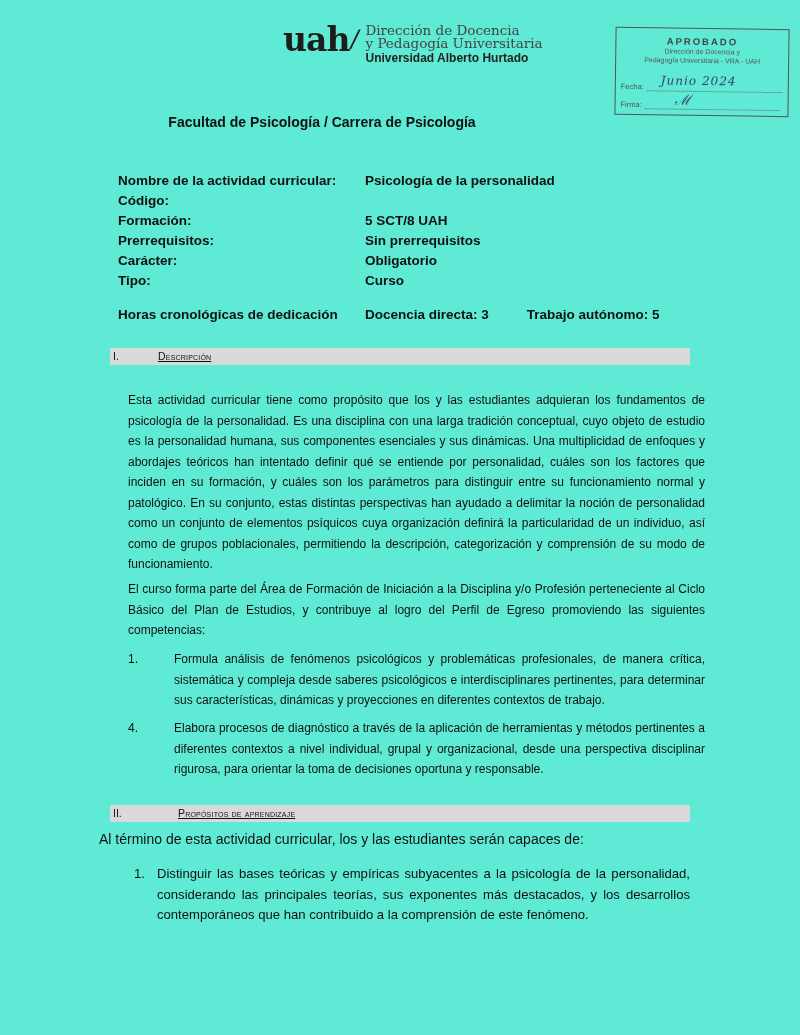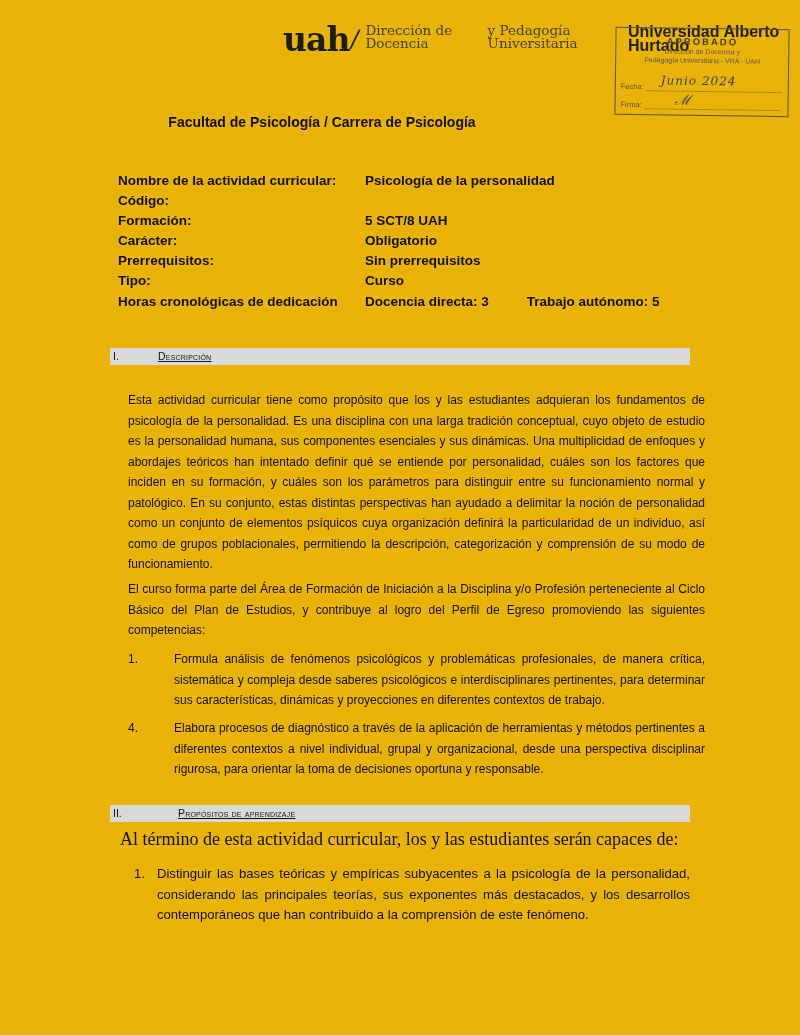--- a/index.html
+++ b/index.html
@@ -1,61 +1,61 @@
 <!DOCTYPE html>
 <html><head>
 <meta charset="utf-8">
 <style>
   html, body { margin: 0; padding: 0; background: #ffffff; }
   body { width: 800px; height: 1035px; position: relative; overflow: hidden; font-family: "Liberation Sans", sans-serif; color: #111; }
-  .page { position: absolute; left: 0; top: 0; width: 800px; height: 1035px; background: #eab308; }
+  .page { position: absolute; left: 0; top: 0; width: 800px; height: 1035px; background: #5eead4; }
 
   
   .logo { position: absolute; left: 283px; top: 22px; height: 44px; display: flex; align-items: flex-start; }
   .logo-mark { font-family: "DejaVu Serif", serif; font-weight: bold; font-size: 33px; color: #1d1d1b; letter-spacing: -1px; line-height: 36px; }
   .logo-slash { font-family: "DejaVu Sans", sans-serif; font-size: 24px; color: #1d1d1b; line-height: 34px; margin: 0 6px 0 2px; transform: skewX(-10deg); }
-  .logo-text { display: flex; flex-direction: row; padding-top: 2px; justify-content: space-between; }
+  .logo-text { display: flex; flex-direction: column; padding-top: 2px; justify-content: space-between; }
   .logo-line { font-family: "DejaVu Serif", serif; font-size: 13.5px; color: #444; line-height: 13px; }
-  .logo-univ { font-family: "Liberation Sans", sans-serif; font-weight: bold; font-size: 16px; color: #222; line-height: 14px; margin-top: 1px; }
+  .logo-univ { font-family: "Liberation Sans", sans-serif; font-weight: bold; font-size: 12px; color: #222; line-height: 14px; margin-top: 1px; }
 
   
   .stamp { position: absolute; left: 615px; top: 28px; width: 172px; height: 86px; border: 1.5px solid #555; transform: rotate(0.8deg); color: #444; font-family: "Liberation Sans", sans-serif; }
   .stamp-title { text-align: center; font-size: 9.5px; letter-spacing: 2px; margin-top: 7px; font-weight: bold; color: #444; }
   .stamp-line { text-align: center; font-size: 7px; line-height: 9px; color: #555; }
   .stamp-row { position: absolute; left: 5px; font-size: 7.5px; color: #555; display: flex; align-items: flex-end; }
   .stamp-row .underline { border-bottom: 1px dotted #666; width: 135px; margin-left: 3px; height: 10px; position: relative; }
   .stamp-fecha { top: 52px; }
   .stamp-firma { top: 70px; }
   .handwriting { position: absolute; left: 14px; top: -7px; font-family: "DejaVu Serif", serif; font-style: italic; font-size: 12px; color: #3a3f6e; white-space: nowrap; letter-spacing: 1px; }
   .signature { position: absolute; left: 30px; top: -9px; font-family: "DejaVu Serif", serif; font-style: italic; font-size: 14px; color: #3a3f6e; }
 
   
   .faculty { position: absolute; left: 0; width: 644px; top: 114px; text-align: center; font-weight: bold; font-size: 14px; color: #111; }
 
   
   .info { position: absolute; left: 118px; top: 171px; width: 580px; font-size: 13.5px; color: #111; }
   .info-row { display: flex; height: 20px; line-height: 20px; }
-  .info-row.gap { margin-top: 1px; }
+  .info-row.gap { margin-top: 14px; }
   .info-label { width: 247px; font-weight: bold; }
   .info-value { font-weight: bold; }
   .info-value2 { margin-left: 38px; font-weight: bold; }
 
   
   .section-bar { position: absolute; left: 110px; width: 580px; height: 17px; background: #d9d9d9; font-size: 10.5px; line-height: 17px; color: #111; }
   .section-num { position: absolute; left: 3px; }
   .section-title { position: absolute; left: 48px; font-variant: small-caps; letter-spacing: 0.2px; }
   .section-title.wide { left: 68px; }
   .underline-text { text-decoration: underline; }
 
   
   .para { position: absolute; left: 128px; width: 577px; font-size: 12px; line-height: 20.5px; text-align: justify; color: #111; }
   .para.list { display: flex; }
   .list-num { width: 46px; flex: none; }
   .list-body { flex: 1; }
-  .purpose { position: absolute; left: 120px; width: 577px; font-size: 18px; line-height: 20.5px; font-family: Liberation Serif, serif; }
+  .purpose { position: absolute; left: 99px; width: 577px; font-size: 14px; line-height: 20.5px; }
   .purpose-item { position: absolute; left: 134px; width: 556px; font-size: 13.1px; line-height: 20.5px; text-align: justify; display: flex; }
   .purpose-item .num { width: 23px; flex: none; }
 </style>
 </head>
 <body>
 
 <div class="page">
 
   <div class="logo">
     <span class="logo-mark">uah</span>
@@ -94,26 +94,26 @@
     </div>
     <div class="info-row">
       <span class="info-label">Código:</span>
       <span class="info-value"></span>
     </div>
     <div class="info-row">
       <span class="info-label">Formación:</span>
       <span class="info-value">5 SCT/8 UAH</span>
     </div>
     <div class="info-row">
+      <span class="info-label">Prerrequisitos:</span>
+      <span class="info-value">Sin prerrequisitos</span>
+    </div>
+    <div class="info-row">
       <span class="info-label">Carácter:</span>
       <span class="info-value">Obligatorio</span>
-    </div>
-    <div class="info-row">
-      <span class="info-label">Prerrequisitos:</span>
-      <span class="info-value">Sin prerrequisitos</span>
     </div>
     <div class="info-row">
       <span class="info-label">Tipo:</span>
       <span class="info-value">Curso</span>
     </div>
     <div class="info-row gap">
       <span class="info-label">Horas cronológicas de dedicación</span>
       <span class="info-value">Docencia directa: 3</span>
       <span class="info-value2">Trabajo autónomo: 5</span>
     </div>

